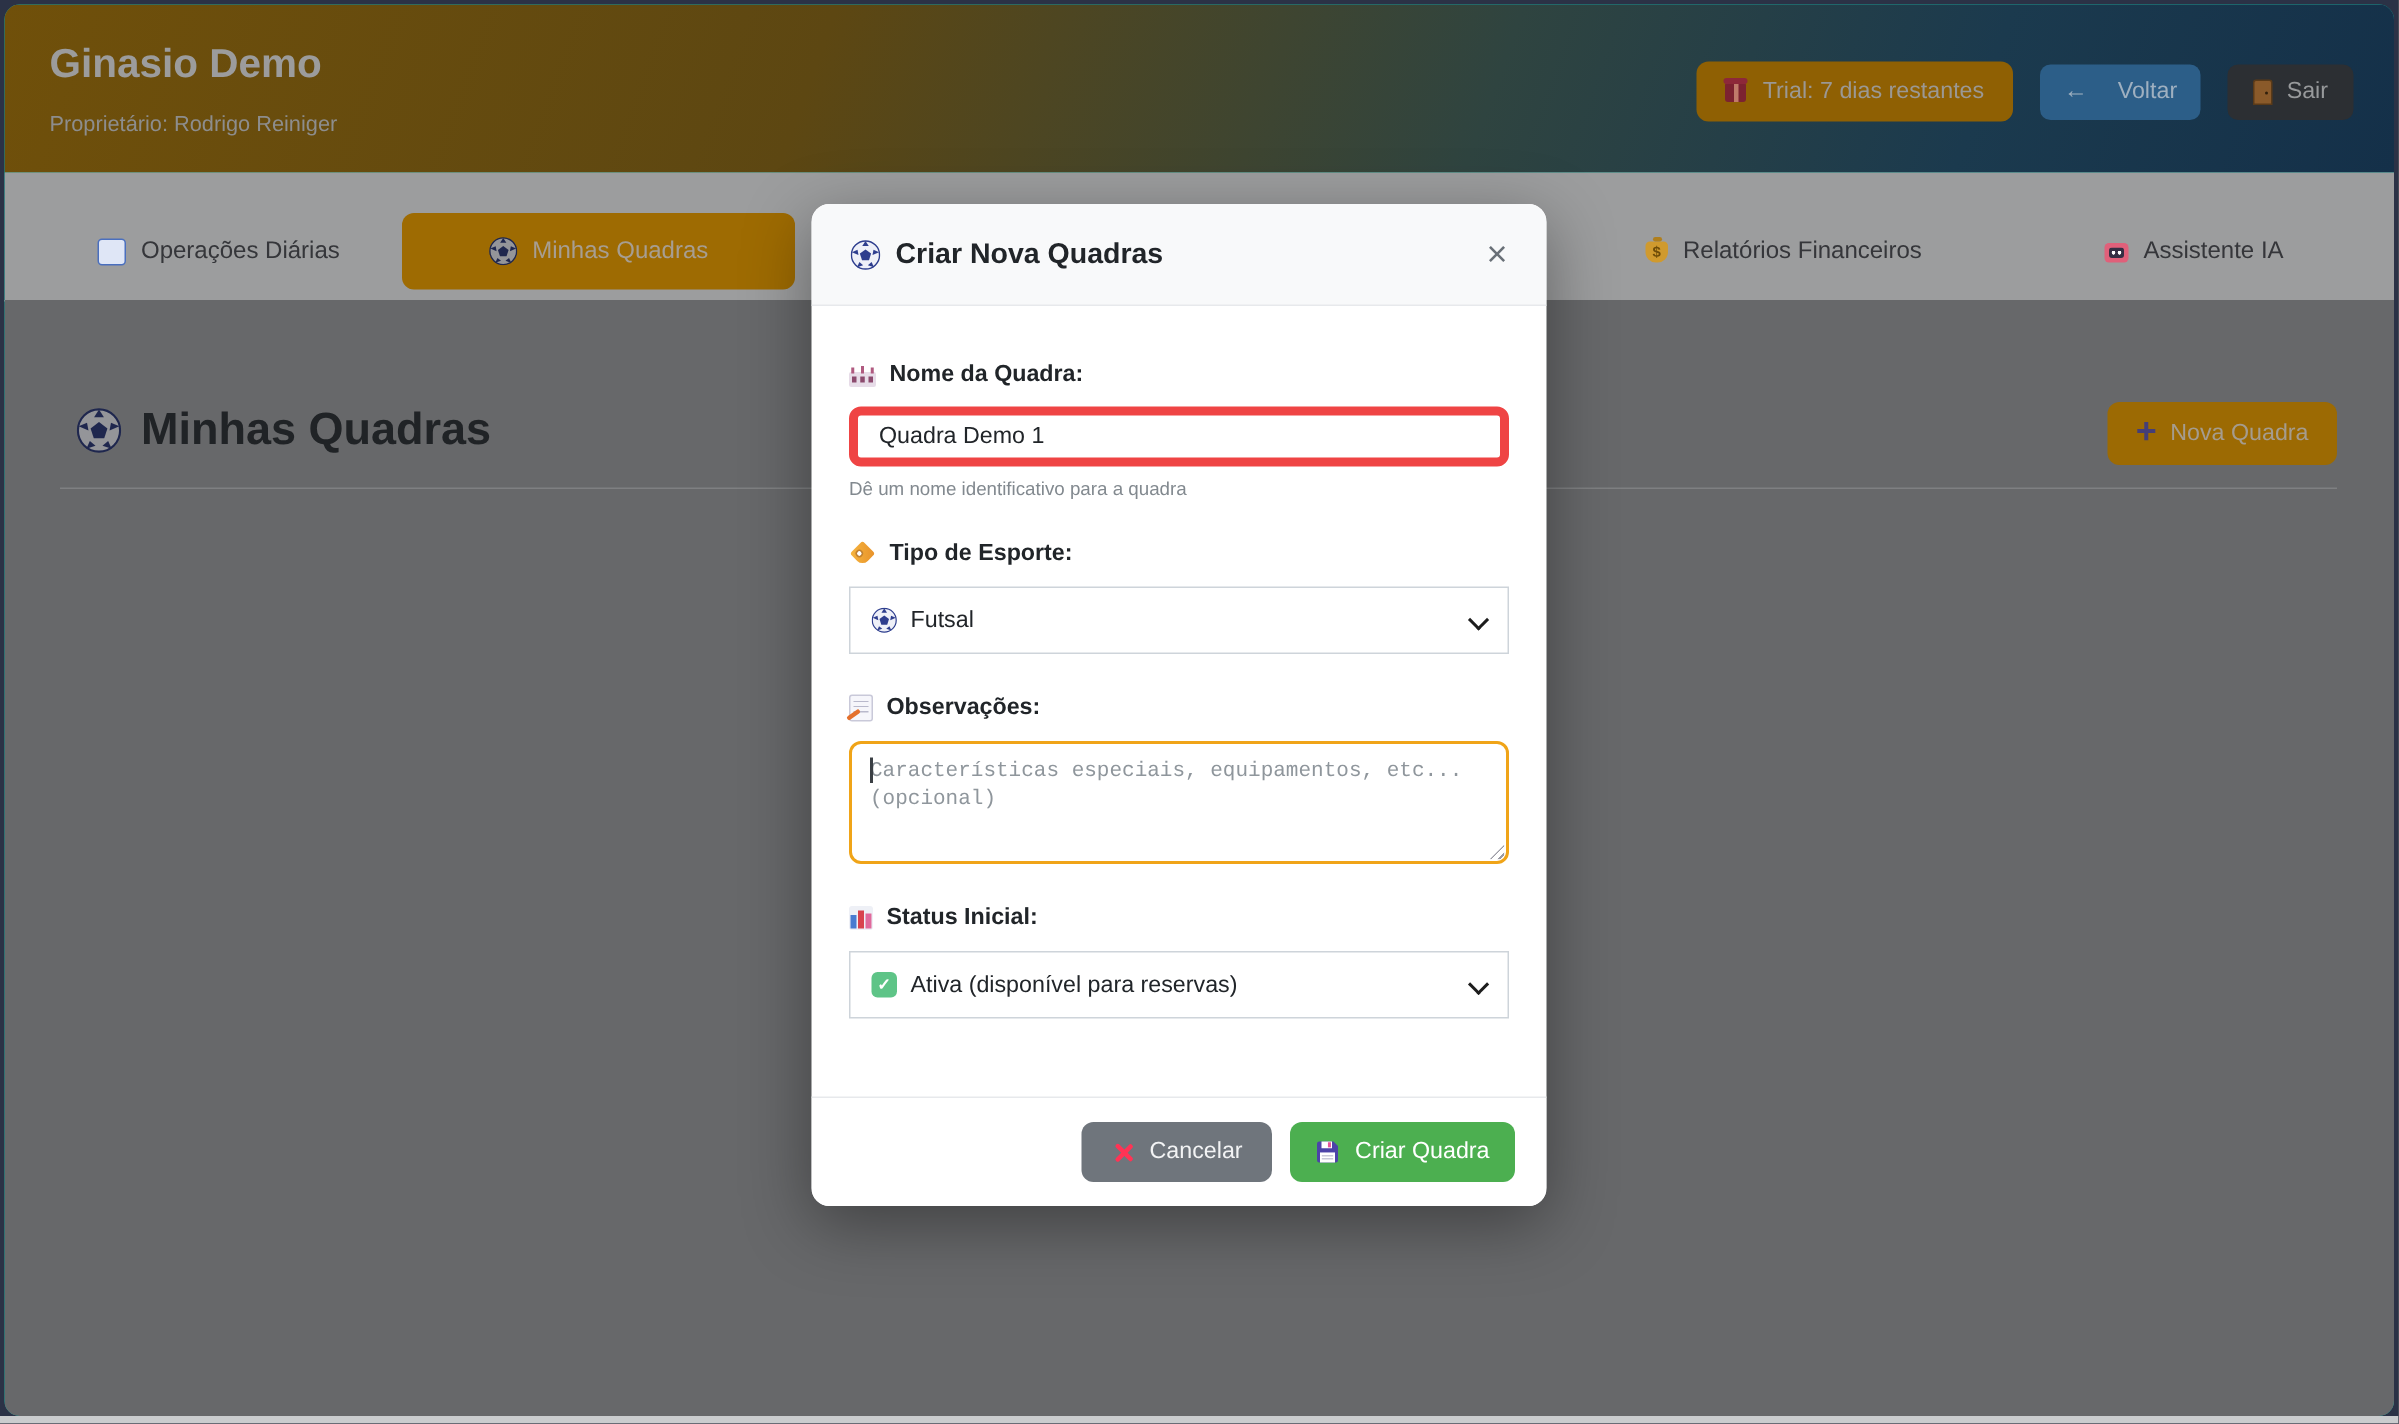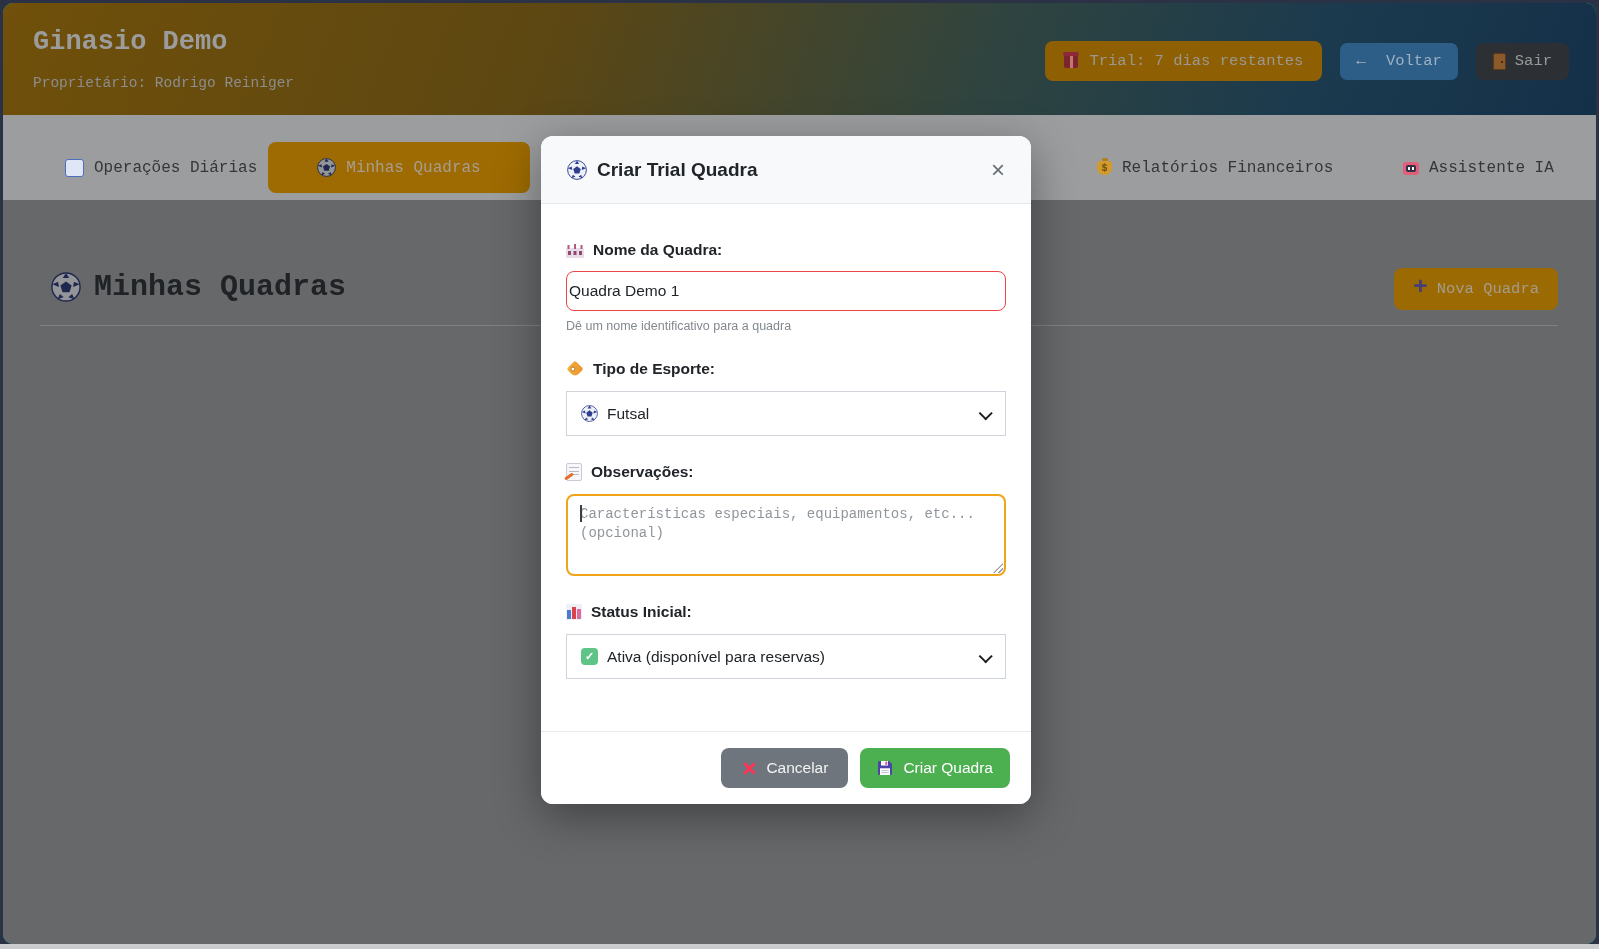--- a/index.html
+++ b/index.html
@@ -3,21 +3,21 @@
 <meta charset="utf-8">
 <style>
   html,body{margin:0;padding:0;}
   body{
     width:1599px;height:949px;position:relative;overflow:hidden;
     background:#2b3246;
     font-family:"Liberation Sans", sans-serif;
     -webkit-font-smoothing:antialiased;
   }
   
-  .app-card{position:absolute;left:3px;top:3px;right:3px;bottom:5px;border-radius:10px;overflow:hidden;background:#14b8a6;font-family:Liberation Mono, monospace;}
+  .app-card{position:absolute;left:3px;top:3px;right:3px;bottom:5px;border-radius:10px;overflow:hidden;background:#14b8a6;}
   .hdr{position:absolute;left:0;top:0;right:0;height:112px;
     background:linear-gradient(110deg,#70500a 0%,#5d4712 34%,#2f4440 62%,#1b3a4e 82%,#143049 100%);}
   .hdr-title{position:absolute;left:30px;top:24px;font-size:27px;font-weight:700;color:#9c9c9c;}
   .hdr-sub{position:absolute;left:30px;top:72px;font-size:14.5px;color:#8d8d8d;}
   .hdr-actions{position:absolute;right:27px;top:38px;display:flex;align-items:center;gap:18px;}
   .badge-trial{display:flex;align-items:center;gap:11px;height:40px;padding:0 19px;border-radius:8px;
     background:#8f6003;color:#9b9894;font-size:15.5px;}
   .btn-voltar{display:flex;align-items:center;gap:20px;height:37px;padding:0 16px;border-radius:7px;
     background:#2c5e88;color:#9fb0c0;font-size:15.5px;cursor:pointer;}
   .btn-sair{display:flex;align-items:center;gap:9px;height:37px;padding:0 17px;border-radius:7px;
@@ -40,22 +40,22 @@
   .bottom-strip{position:absolute;left:0;right:0;bottom:0;height:5px;background:#caccce;}
   
   .backdrop{position:absolute;inset:0;background:transparent;}
   .modal{position:absolute;left:541px;top:136px;width:490px;height:668px;background:#ffffff;border-radius:12px;
     box-shadow:0 12px 45px rgba(0,0,0,.38);overflow:hidden;}
   .m-hdr{height:67px;background:#f8f9fa;border-bottom:1px solid #e7e9ec;display:flex;align-items:center;padding:0 26px;}
   .m-title{display:flex;align-items:center;gap:10px;font-size:19px;font-weight:700;color:#212529;}
   .m-close{margin-left:auto;font-size:24px;color:#697077;line-height:1;cursor:pointer;background:none;border:none;padding:0;font-family:inherit;}
   .m-body{padding:37px 25px 0 25px;}
   .f-label{display:flex;align-items:center;gap:9px;font-size:15.5px;font-weight:600;color:#212529;}
-  .f-input{display:block;width:100%;height:40px;box-sizing:border-box;border:1px solid #ef4444;border-radius:8px;
-    margin-top:12px;padding:0 2px;font-size:15.5px;color:#212529;font-family:inherit;outline:none;background:#fff;}
+  .f-input{display:block;width:100%;height:40px;box-sizing:border-box;border:6px solid #ef4444;border-radius:8px;
+    margin-top:12px;padding:0 14px;font-size:15.5px;color:#212529;font-family:inherit;outline:none;background:#fff;}
   .f-helper{margin-top:8px;font-size:12.5px;color:#82898f;}
   .f-group{margin-top:27px;}
   .f-select{margin-top:13px;height:45px;box-sizing:border-box;border:1px solid #ced4da;border-radius:0;
     display:flex;align-items:center;gap:9px;padding:0 14px;font-size:15.5px;color:#212529;cursor:pointer;position:relative;background:#fff;}
   .chev{position:absolute;right:15px;top:17px;width:8px;height:8px;border-right:2px solid #1d1d1d;border-bottom:2px solid #1d1d1d;transform:rotate(45deg) translateY(-1px);}
   .ta-wrap{position:relative;margin-top:13px;}
   .f-textarea{display:block;width:100%;height:82px;box-sizing:border-box;border:2px solid #f0a418;border-radius:8px;
     padding:9px 12px;resize:none;outline:none;font-family:"Liberation Mono", monospace;font-size:14px;line-height:1.35;color:#212529;background:#fff;}
   .f-textarea::placeholder{color:#8f969c;opacity:1;}
   .caret{position:absolute;left:14px;top:11px;width:1.5px;height:17px;background:#3a3f44;}
@@ -199,21 +199,21 @@
         <svg width="20" height="20" viewBox="0 0 32 32">
             <circle cx="16" cy="16" r="15" fill="#eef0f8" stroke="#2e3e8e" stroke-width="1.5"></circle>
             <polygon points="16,10 22,14.5 19.7,21.5 12.3,21.5 10,14.5" fill="#2e3e8e"></polygon>
             <path d="M16 1 L19.5 6.5 L12.5 6.5 Z" fill="#2e3e8e"></path>
             <path d="M1.5 13 L7.5 10.5 L8.5 16 Z" fill="#2e3e8e"></path>
             <path d="M30.5 13 L24.5 10.5 L23.5 16 Z" fill="#2e3e8e"></path>
             <path d="M7 29 L9.5 23.5 L13.5 26.8 Z" fill="#2e3e8e"></path>
             <path d="M25 29 L22.5 23.5 L18.5 26.8 Z" fill="#2e3e8e"></path>
           </svg>
       </span>
-      <span>Criar Trial Quadra</span>
+      <span>Criar Nova Quadras</span>
     </div>
     <button class="m-close">×</button>
   </div>
 
   <div class="m-body">
 
     <div>
       <div class="f-label">
         <span class="ic">
           <svg width="18" height="15" viewBox="0 0 18 15">

